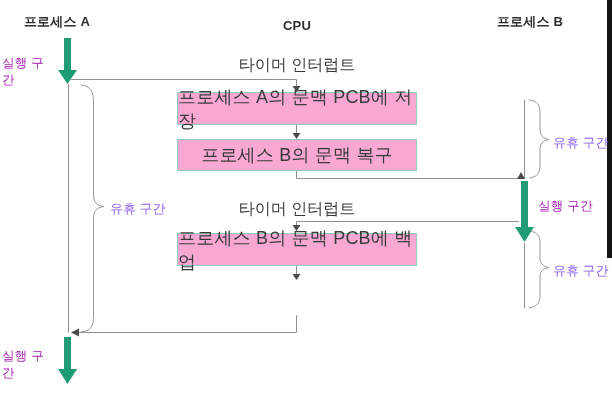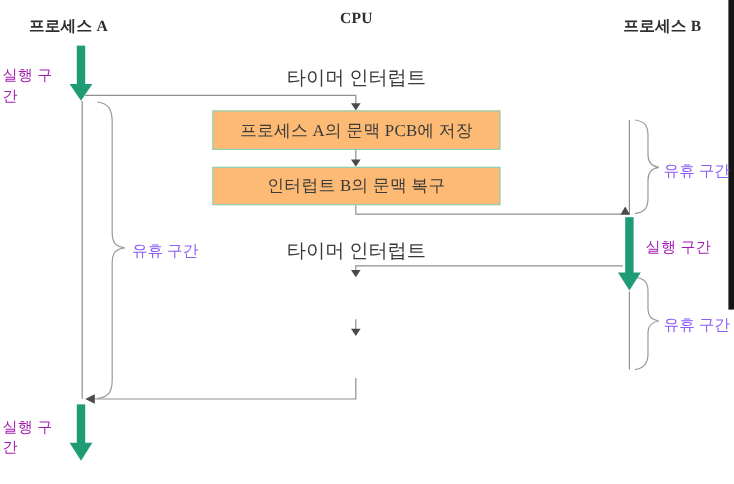--- a/index.html
+++ b/index.html
@@ -1,26 +1,26 @@
 <!DOCTYPE html>
 <html><head>
 <meta charset="utf-8">
 <style>
   html,body{margin:0;padding:0;background:#ffffff;}
   .stage{
     position:relative;width:612px;height:395px;background:#ffffff;overflow:hidden;
-    font-family:Liberation Serif, serif;color:#333333;
+    font-family:Liberation Sans, sans-serif;color:#333333;
   }
   .abs{position:absolute;}
   .hdr{font-size:13px;font-weight:bold;color:#2e2e2e;text-align:center;letter-spacing:0.2px;}
   .step-box{
-    position:absolute;left:177px;width:240px;background:#fdba74;
+    position:absolute;left:177px;width:240px;background:#f9a8d4;
     border:1.2px solid #8fd0b9;box-sizing:border-box;
     display:flex;align-items:center;justify-content:center;
-    font-size:14px;color:#3a3a3a;letter-spacing:0.2px;
+    font-size:18px;color:#3a3a3a;letter-spacing:0.2px;
   }
   .timer-label{font-size:16px;color:#3a3a3a;text-align:center;width:120px;}
   .idle-label{font-size:13px;color:#8b5cf6;}
   .run-label{font-size:12.5px;color:#a21caf;letter-spacing:0.3px;}
   svg{position:absolute;left:0;top:0;}
 </style>
 </head>
 <body>
 
 <div class="stage">
@@ -60,30 +60,31 @@
       <rect x="64" y="337" width="7" height="33"></rect>
       <polygon points="58,369 77,369 67.5,384"></polygon>
       <rect x="521" y="181" width="7" height="47"></rect>
       <polygon points="515,227 534,227 524.5,242"></polygon>
     </g>
 
     <rect x="607" y="0" width="5" height="258" fill="#151515"></rect>
   </svg>
 
   <div class="abs hdr" style="left:17px;top:13px;width:80px;">프로세스 A</div>
-  <div class="abs hdr" style="left:257px;top:7px;width:80px;text-align:center;">CPU</div>
-  <div class="abs hdr" style="left:512px;top:13px;width:80px;">프로세스 B</div>
+  <div class="abs hdr" style="left:257px;top:18px;width:80px;text-align:center;">CPU</div>
+  <div class="abs hdr" style="left:490px;top:13px;width:80px;">프로세스 B</div>
 
   <div class="abs run-label" style="left:2px;top:55px;width:54px;">실행 구간</div>
   <div class="abs idle-label" style="left:110px;top:200px;width:60px;">유휴 구간</div>
   <div class="abs run-label" style="left:2px;top:348px;width:54px;">실행 구간</div>
 
   <div class="abs idle-label" style="left:553px;top:134px;width:60px;">유휴 구간</div>
   <div class="abs run-label" style="left:538px;top:198px;width:56px;">실행 구간</div>
   <div class="abs idle-label" style="left:553px;top:262px;width:60px;">유휴 구간</div>
 
   <div class="abs timer-label" style="left:237px;top:55px;">타이머 인터럽트</div>
   <div class="abs timer-label" style="left:237px;top:199px;">타이머 인터럽트</div>
 
   <div class="step-box" style="top:92px;height:33px;">프로세스 A의 문맥 PCB에 저장</div>
-  <div class="step-box" style="top:139px;height:32px;">인터럽트 B의 문맥 복구</div>
+  <div class="step-box" style="top:139px;height:32px;">프로세스 B의 문맥 복구</div>
+  <div class="step-box" style="top:233px;height:33px;">프로세스 B의 문맥 PCB에 백업</div>
 
 </div>
 
 </body></html>

